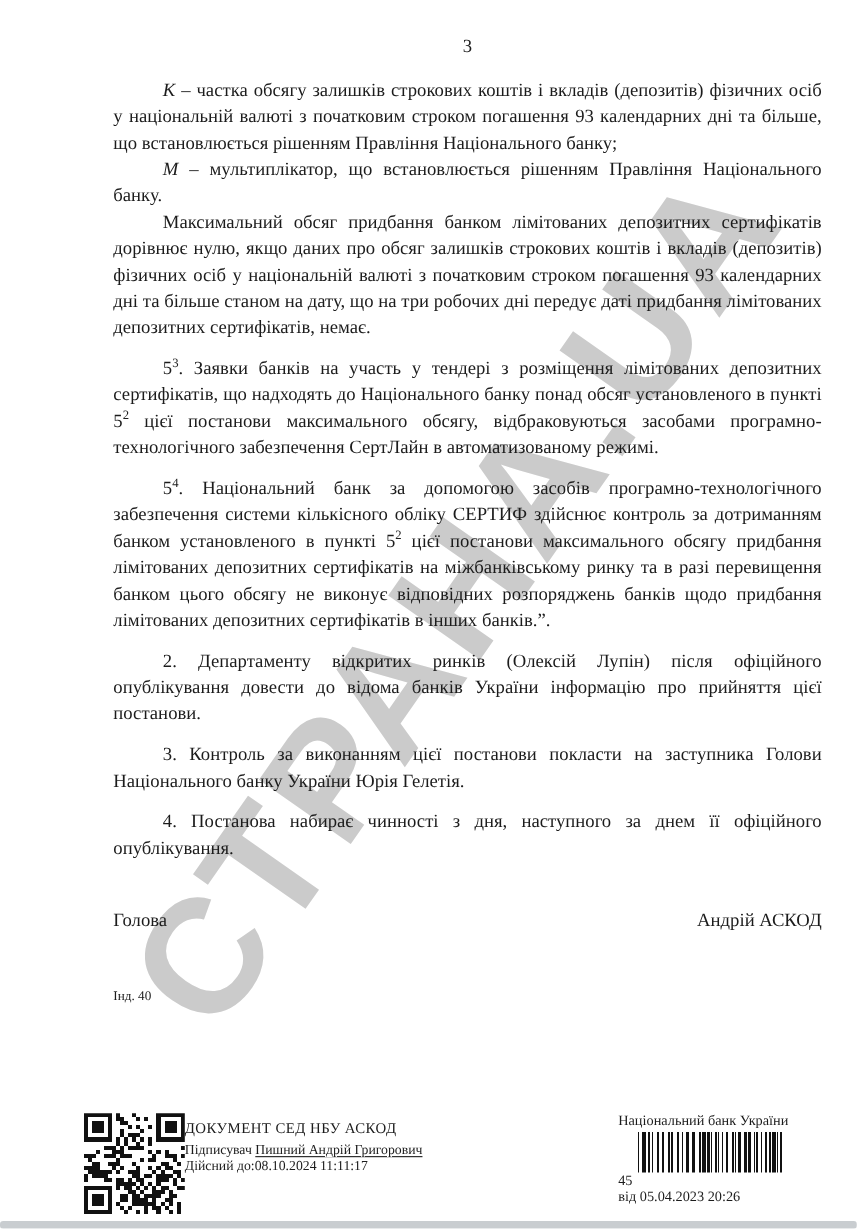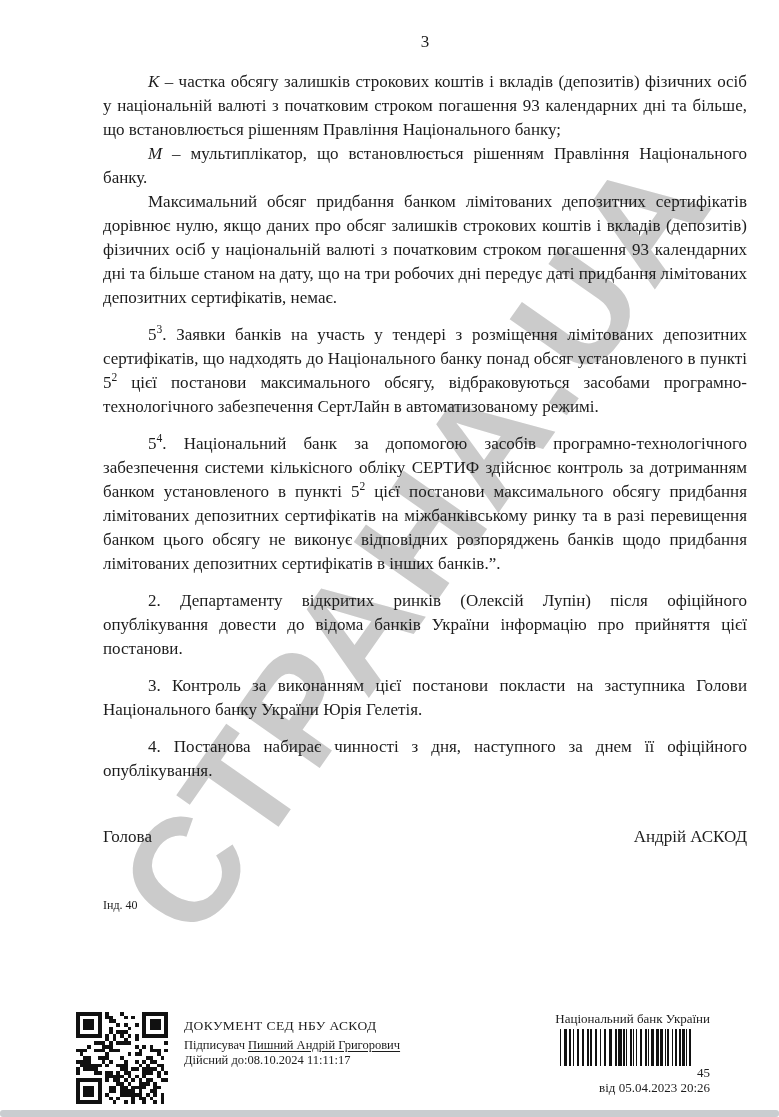--- a/index.html
+++ b/index.html
@@ -50,31 +50,31 @@
   .signature-row {
     display:flex; justify-content:space-between;
     margin-top:42px;
     font-size:17px; line-height:24px;
   }
   .index-note { margin-top:44px; font-size:12px; line-height:24px; }
 
   
   .stamp-left {
     position:absolute; left:76px; top:1004px;
-    display:flex; gap:16px; z-index:1;
+    display:flex; z-index:1;
   }
   .qr { width:92px; height:92px; margin-top:8px; shape-rendering:crispEdges; }
   .stamp-left-text { margin-top:14px; font-size:12.5px; line-height:15.5px; }
   .stamp-title { font-size:13.5px; letter-spacing:0.4px; margin-bottom:4px; }
   .stamp-line .u { text-decoration:underline; text-underline-offset:2px; }
 
   
   .stamp-right {
-    position:absolute; left:542px; top:1011px;
-    width:168px; text-align:right;
+    position:absolute; left:562px; top:1011px;
+    width:168px; text-align:left;
     font-size:13px; line-height:16px; z-index:1;font-family:Liberation Serif, serif;
   }
   .barcode { display:block; width:132px; height:37px; margin:2px auto 0; shape-rendering:crispEdges; }
   .stamp-number { line-height:14px; }
   .stamp-date { line-height:16px; }
 
   
   .bottom-edge {
     position:absolute; left:0; right:0; bottom:0;
     height:7px; background:#c9cdd0; border-radius:3px;

